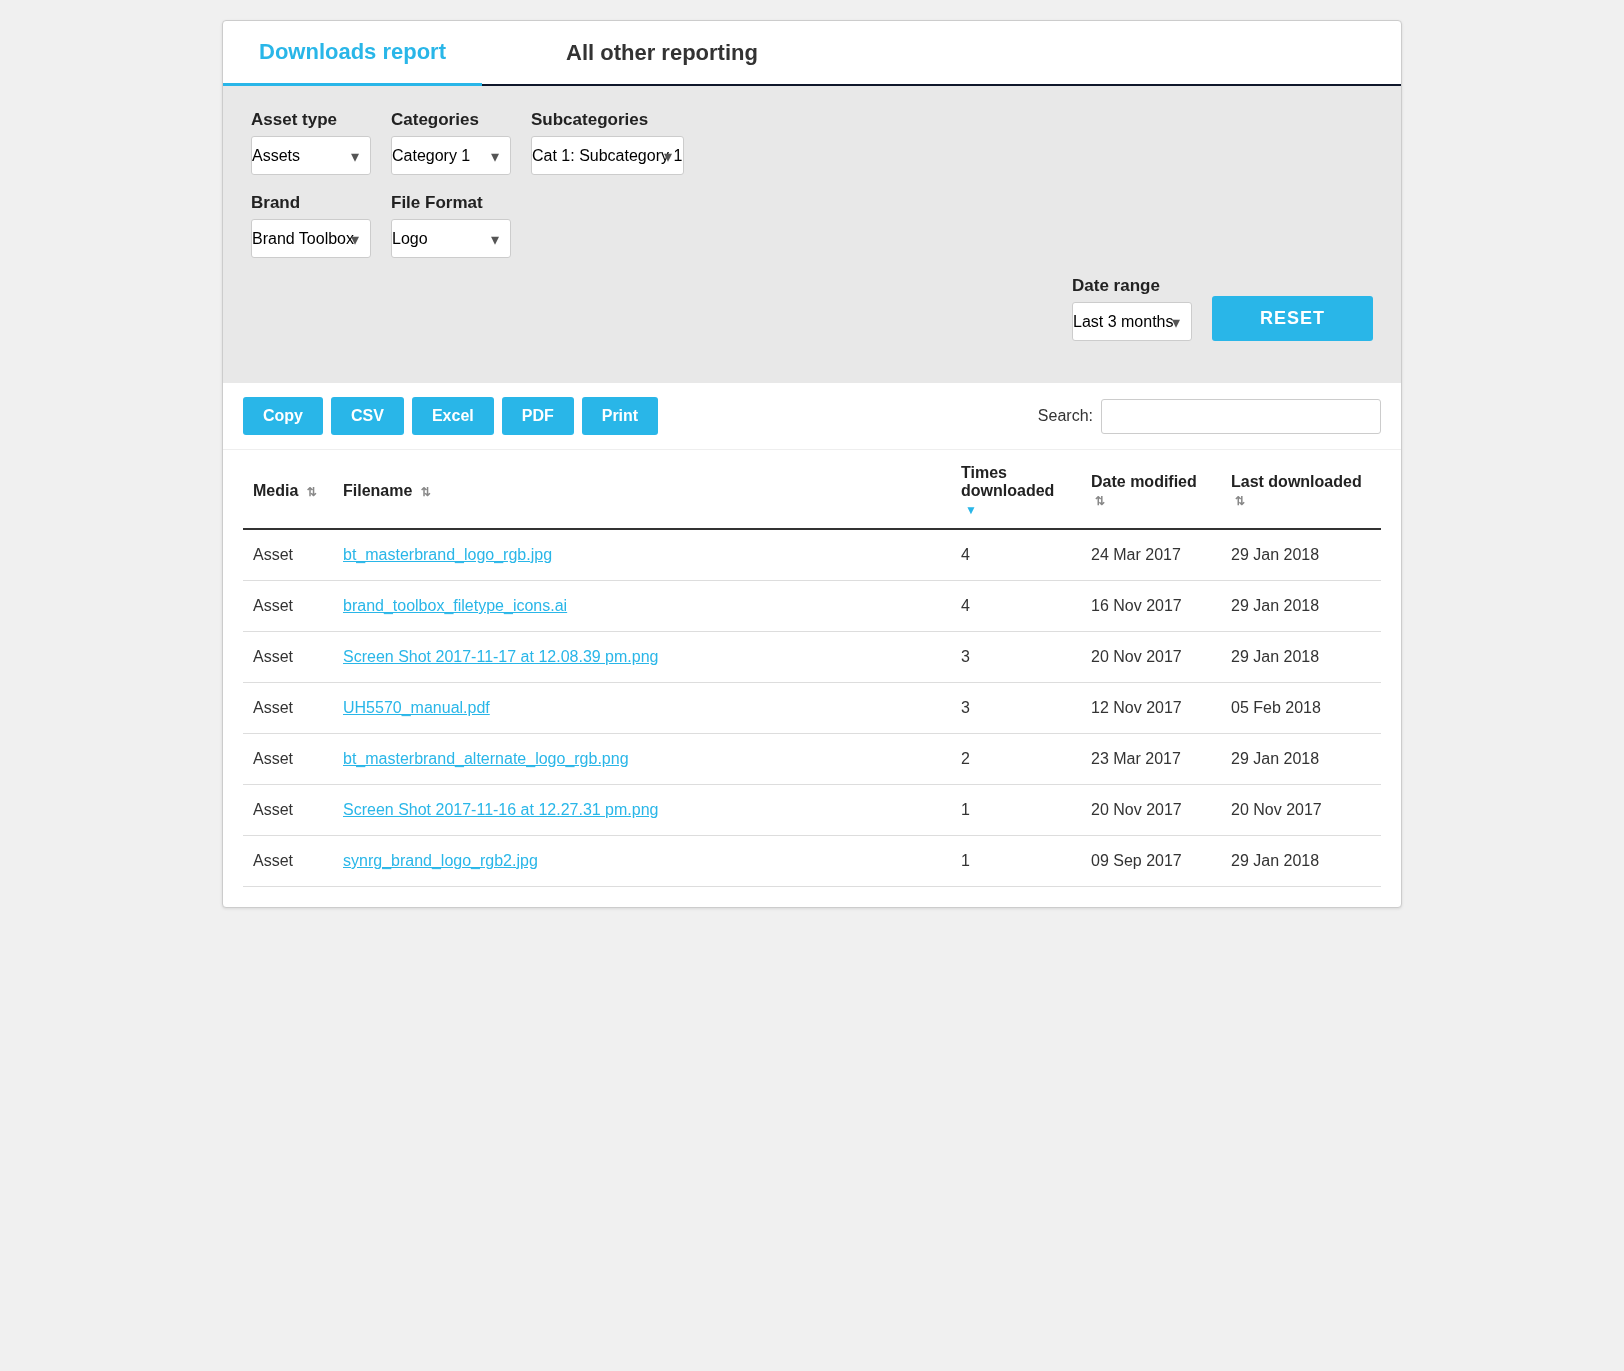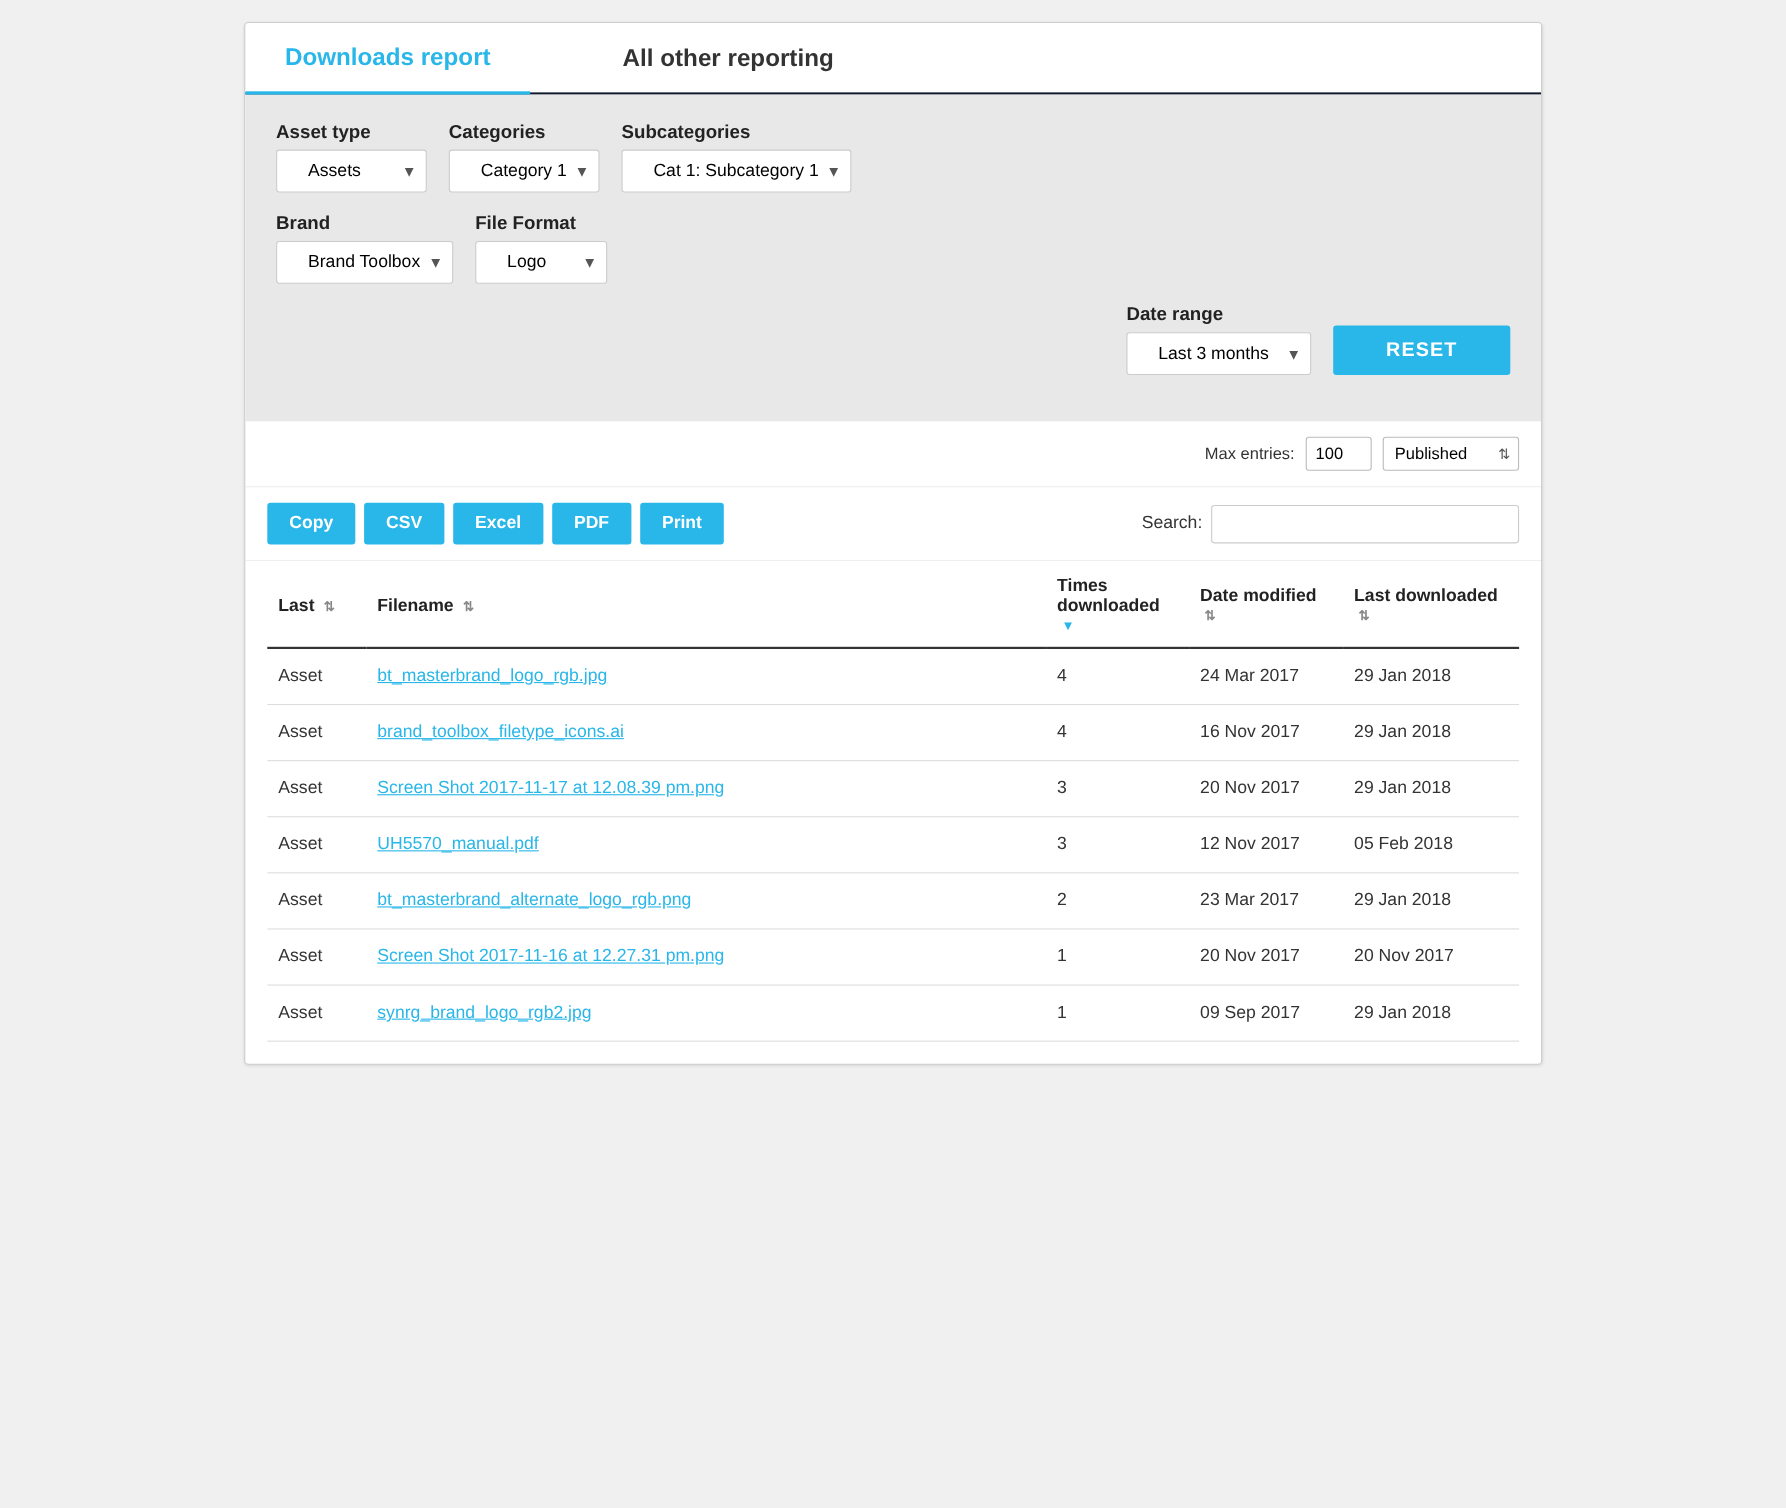--- a/index.html
+++ b/index.html
@@ -61,21 +61,21 @@
       gap: 6px;
     }
     .filter-group label {
       font-size: 17px;
       font-weight: bold;
       color: #222;
     }
     .filter-group select {
       border: 1px solid #ccc;
       background: #fff;
-      padding: 10px 28px;
+      padding: 10px 0;
       font-size: 16px;
       border-radius: 3px;
       appearance: none;
       -webkit-appearance: none;
       cursor: pointer;
       min-width: 120px;
     }
     .select-wrapper {
       position: relative;
       display: inline-block;
@@ -311,48 +311,37 @@
             <option>Last 6 months</option>
             <option>Last 12 months</option>
             <option>All time</option>
           </select>
         </div>
       </div>
       <button class="reset-btn">RESET</button>
     </div>
   </div>
 
-  <div class="controls-row">
-    <label>Max entries:</label>
-    <input type="number" class="max-entries-input" value="100" style="">
-    <div class="published-select-wrapper">
-      <select class="published-select">
-        <option>Published</option>
-        <option>Unpublished</option>
-        <option>All</option>
-      </select>
-    </div>
-  </div>
 
   <div class="action-bar">
     <button class="action-btn">Copy</button>
     <button class="action-btn">CSV</button>
     <button class="action-btn">Excel</button>
     <button class="action-btn">PDF</button>
     <button class="action-btn">Print</button>
     <span class="search-label">Search:</span>
     <input type="text" class="search-input" placeholder="" style="">
   </div>
 
   <div class="table-container">
     <table>
       <thead>
         <tr>
           <th class="col-media">
-            <span>Last</span>
+            <span>Media</span>
             <span class="sort-icon">⇅</span>
           </th>
           <th class="col-filename">
             <span>Filename</span>
             <span class="sort-icon">⇅</span>
           </th>
           <th class="col-downloads">
             <span>Times downloaded</span>
             <span class="sort-icon sort-down">▼</span>
           </th>

